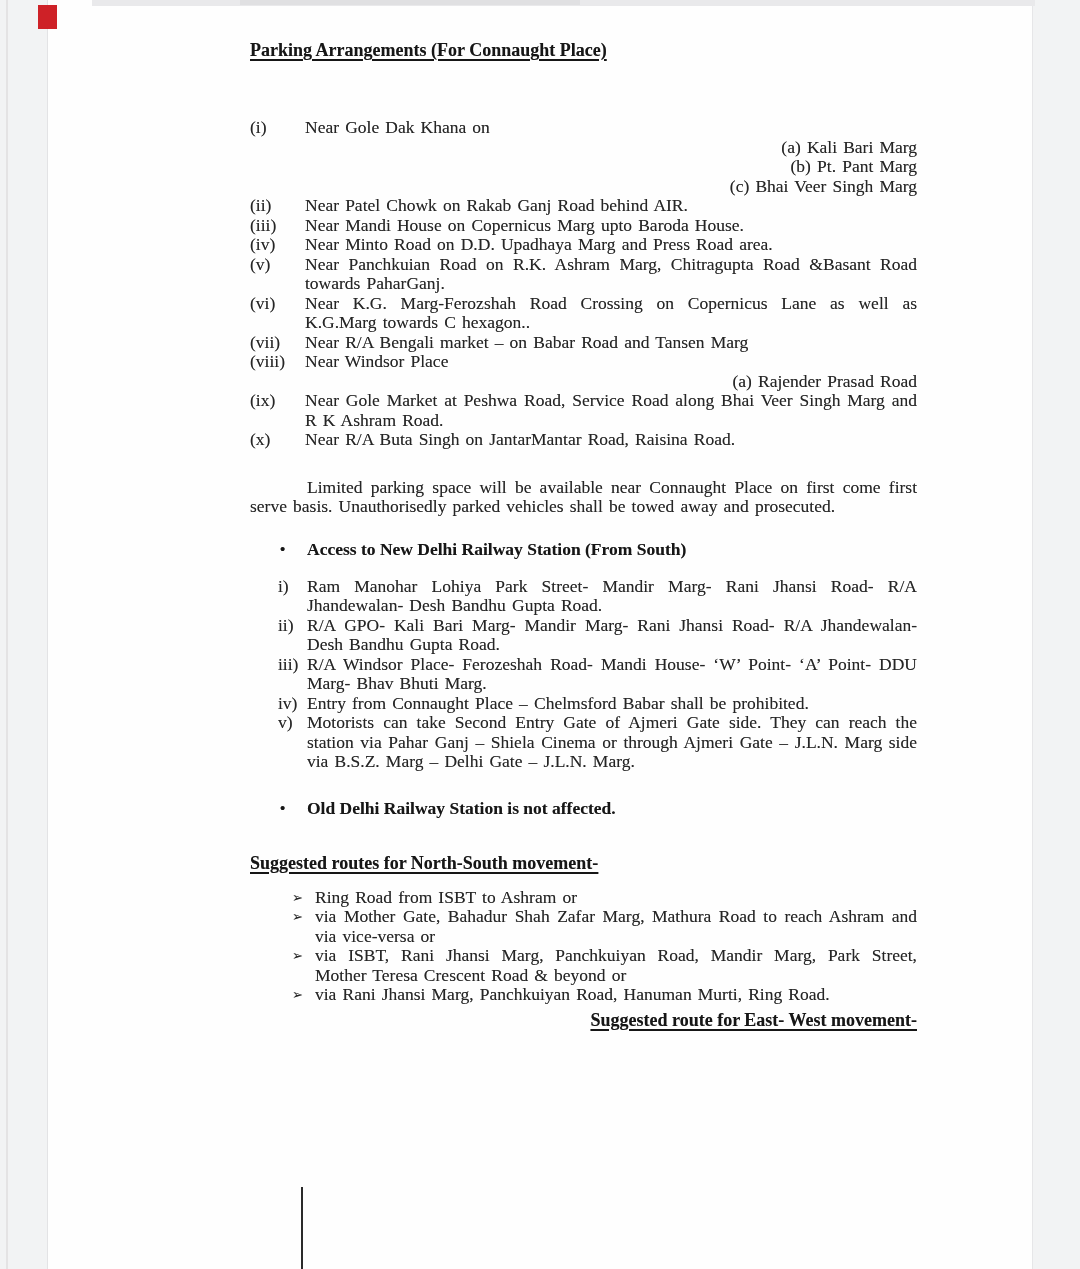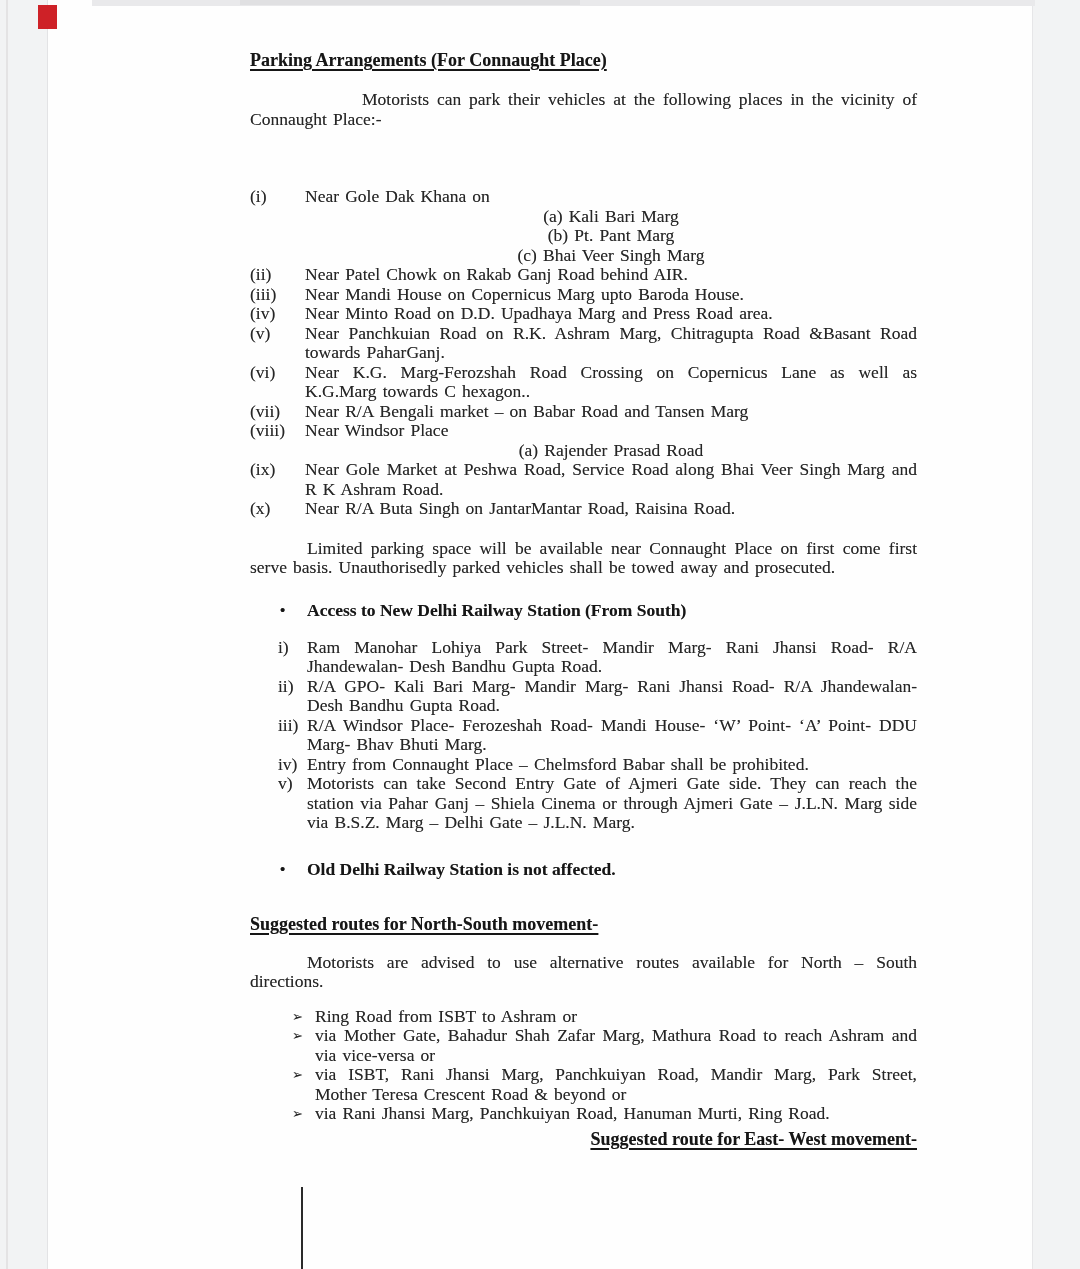--- a/index.html
+++ b/index.html
@@ -20,40 +20,40 @@
     position: absolute; left: 48px; top: 0; width: 984px; height: 1269px;
     background: #fefefe; box-shadow: 0 0 5px rgba(0,0,0,0.06); z-index: 1;
   }
   .top-strip { position: absolute; left: 92px; top: 0; width: 943px; height: 6px; background: #e9e9eb; z-index: 4; }
   .top-strip-dark { position: absolute; left: 240px; top: 0; width: 340px; height: 5px; background: #e0e0e2; z-index: 5; }
 
   .red-marker { position: absolute; left: 38px; top: 5px; width: 19px; height: 24px; z-index: 6; }
   .cursor-line { position: absolute; left: 253px; top: 1187px; width: 2px; height: 82px; background: #2a2a2a; }
 
   .content {
-    position: relative; margin-left: 202px; width: 667px; padding-top: 50px;
+    position: relative; margin-left: 202px; width: 667px; padding-top: 40px;
     font-size: 17.5px; line-height: 19.5px;
     text-shadow: 0 0 0.6px rgba(45,45,45,0.45);
   }
 
   h1, h2 {
     font-size: 18px; font-weight: 700; color: #161616; line-height: 20px;
     text-decoration: underline; text-decoration-thickness: 2px; text-underline-offset: 3px;
   }
   .p { text-align: justify; word-spacing: 0.10em; }
   .p.indent-lg { text-indent: 112px; margin-top: 20px; }
   .p.indent-sm { text-indent: 57px; }
 
   .roman-list { margin-top: 58px; }
   .roman-list .row { display: flex; }
   .roman-list .num { flex: 0 0 55px; }
   .roman-list .txt { flex: 1; text-align: justify; word-spacing: 0.10em; }
-  .roman-list .row.sub .txt { text-align: center; }
-
-  .note { margin-top: 20px; }
+  .roman-list .row.sub .txt { text-align: right; }
+
+  .note { margin-top: 28px; }
 
   .bullet-row { display: flex; padding-left: 30px; font-weight: 700; color: #161616; line-height: 20px; }
   .bullet-row .bullet { flex: 0 0 27px; font-size: 15px; }
   .bullet-row.b1 { margin-top: 22px; }
   .bullet-row.b2 { margin-top: 26px; }
 
   .route-list { margin-top: 18px; padding-left: 28px; }
   .route-list .row { display: flex; }
   .route-list .num { flex: 0 0 29px; }
   .route-list .txt { flex: 1; text-align: justify; word-spacing: 0.10em; }
@@ -79,21 +79,20 @@
   <div class="side-margin right"></div>
   <div class="top-strip"></div>
   <div class="top-strip-dark"></div>
   <div class="red-marker" style="background: rgb(206, 33, 39);"></div>
 
   <div class="page">
     <div class="content">
 
       <h1>Parking Arrangements (For Connaught Place)</h1>
 
-      <p class="p indent-lg">Motorists can park their vehicles at the following places in the vicinity of Connaught Place:-</p>
 
       <div class="roman-list">
         <div class="row">
             <span class="num">(i)</span>
             <span class="txt">Near Gole Dak Khana on</span>
           </div>
         <div class="row sub">
             <span class="num"></span>
             <span class="txt">(a) Kali Bari Marg</span>
           </div>
@@ -177,21 +176,20 @@
           </div>
       </div>
 
       <div class="bullet-row b2">
         <span class="bullet">•</span>
         <span>Old Delhi Railway Station is not affected.</span>
       </div>
 
       <h2 class="h2-ns">Suggested routes for North-South movement-</h2>
 
-      <p class="p indent-sm p-ns">Motorists are advised to use alternative routes available for North – South directions.</p>
 
       <div class="arrow-list">
         <div class="row">
             <span class="marker">➢</span>
             <span class="txt">Ring Road from ISBT to Ashram or</span>
           </div>
         <div class="row">
             <span class="marker">➢</span>
             <span class="txt">via Mother Gate, Bahadur Shah Zafar Marg,  Mathura Road to reach Ashram and via vice-versa or</span>
           </div>

